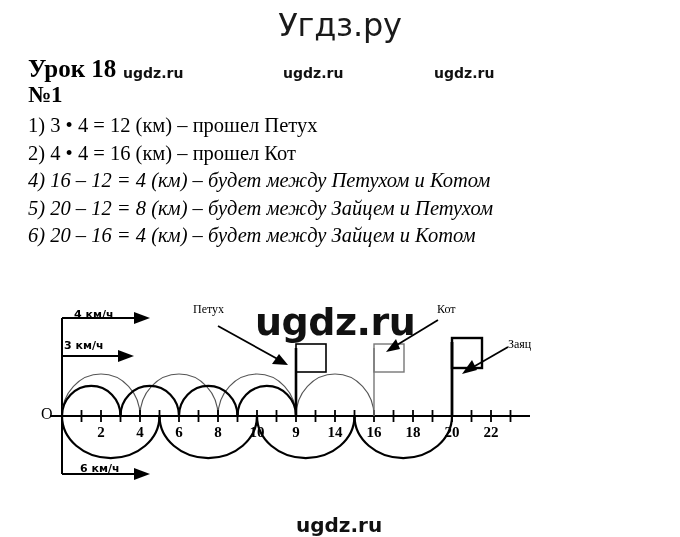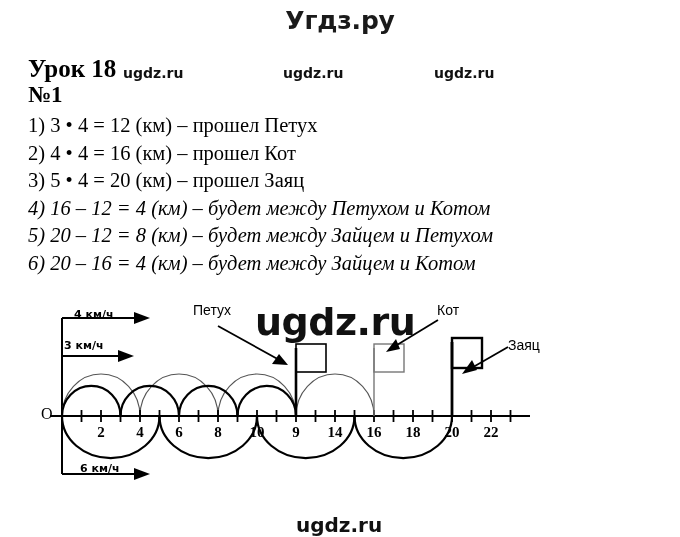--- a/index.html
+++ b/index.html
@@ -17,22 +17,22 @@
   }
 
   
   .header-logo {
     position: absolute;
     left: 0;
     top: 6px;
     width: 680px;
     text-align: center;
     font-family: "DejaVu Sans", sans-serif;
-    font-weight: bold;
-    font-size: 25px;
+    font-weight: normal;
+    font-size: 32px;
     letter-spacing: -0.2px;
     color: #1a1a1a;
   }
 
   
   .wm {
     position: absolute;
     font-family: "DejaVu Sans", sans-serif;
     font-weight: bold;
     color: #111111;
@@ -94,22 +94,22 @@
     position: absolute;
     left: 0;
     top: 290px;
     width: 680px;
     height: 210px;
   }
   .diagram svg { display: block; }
 
   .lbl {
     position: absolute;
-    font-family: Liberation Sans, sans-serif;
-    font-size: 14px;
+    font-family: Liberation Serif, serif;
+    font-size: 12px;
     white-space: nowrap;
     text-align: right;
   }
   .lbl-petuh { left: 193px; top: 302px; }
   .lbl-kot   { left: 437px; top: 302px; }
   .lbl-zayac { left: 508px; top: 337px; }
 
   .speed-lbl {
     position: absolute;
     font-family: "DejaVu Sans", sans-serif;
@@ -149,21 +149,20 @@
 <div class="wm wm-small wm-1">ugdz.ru</div>
 <div class="wm wm-small wm-2">ugdz.ru</div>
 <div class="wm wm-small wm-3">ugdz.ru</div>
 
 <div class="lesson-title">Урок 18</div>
 <div class="task-number">№1</div>
 
 <div class="solution-list">
   <div class="solution-line">1) 3 • 4 = 12 (км) – прошел Петух</div>
   <div class="solution-line">2) 4 • 4 = 16 (км) – прошел Кот</div>
-  <div class="solution-line">3) 5 • 4 = 20 (км) – прошел Заяц</div>
   <div class="solution-line italic">4) 16 – 12 = 4 (км) – будет между Петухом и Котом</div>
   <div class="solution-line italic">5) 20 – 12 = 8 (км) – будет между Зайцем и Петухом</div>
   <div class="solution-line italic">6) 20 – 16 = 4 (км) – будет между Зайцем и Котом</div>
 </div>
 
 <div class="diagram">
   <svg width="680" height="210" viewBox="0 0 680 210" xmlns="http://www.w3.org/2000/svg">
 
     <g stroke="#000" fill="none">
 

